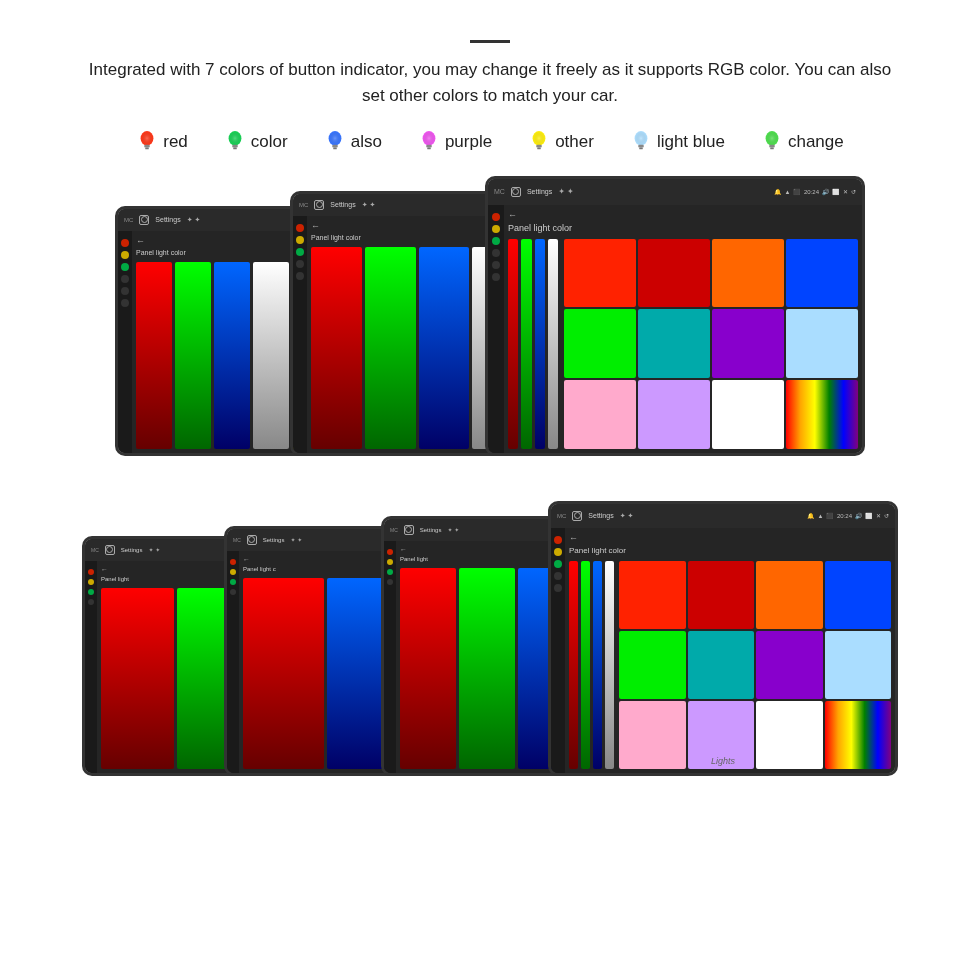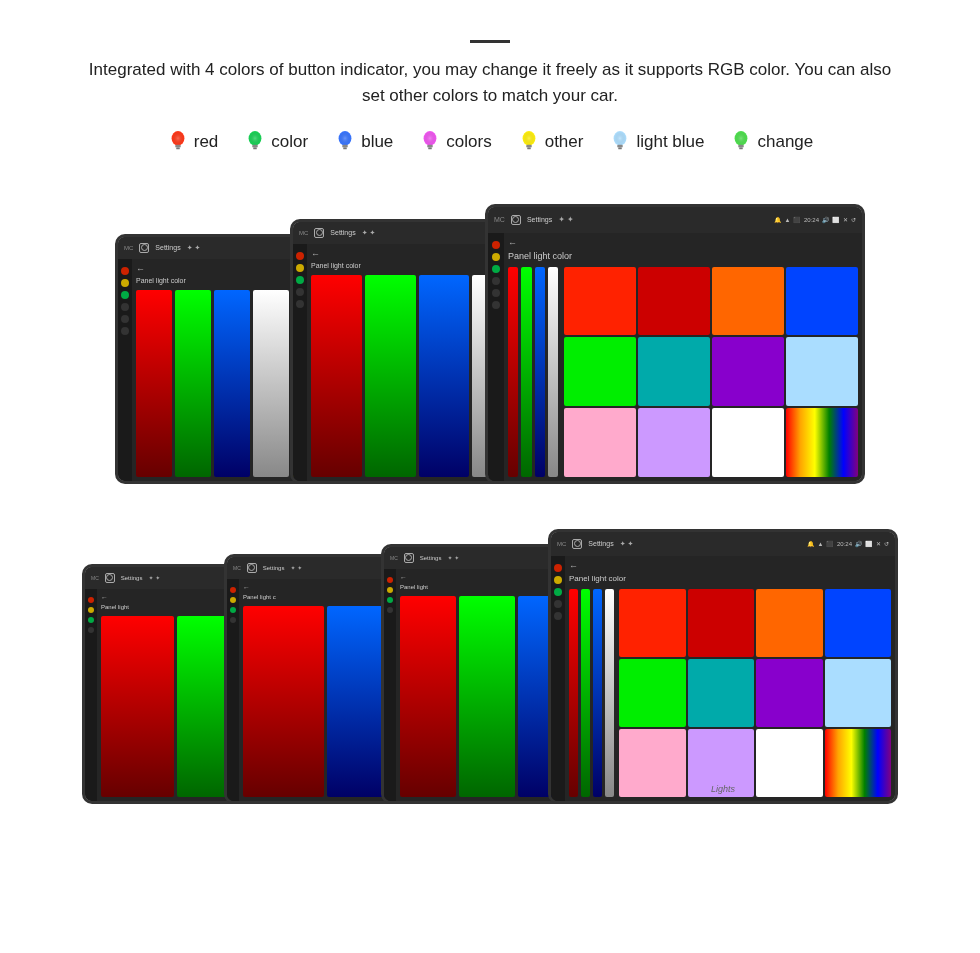--- a/index.html
+++ b/index.html
@@ -41,22 +41,21 @@
       line-height: 1.55;
       text-align: center;
       max-width: 820px;
       margin: 0 auto 18px auto;
     }
 
     .color-row {
       display: flex;
       justify-content: center;
       align-items: center;
-      gap: 26px;
-      margin-bottom: 28px;
+      gap: 36px;
       flex-wrap: wrap;
     }
 
     .color-item {
       display: flex;
       align-items: center;
       gap: 5px;
       font-size: 17px;
       font-weight: 500;
       color: #222;
@@ -311,21 +310,21 @@
       z-index: 10;
     }
   </style>
 </head>
 <body>
 
 <div class="page-container">
 
   <div class="title-section">
     <div class="title-divider"></div>
-    <p class="description">Integrated with 4 colors of button indicator, you may change it freely as it supports RGB color. You can also set other colors to match your car.</p>
+    <p class="description">Integrated with 7 colors of button indicator, you may change it freely as it supports RGB color. You can also set other colors to match your car.</p>
   </div>
 
   <div class="color-row">
 
     <div class="color-item">
       <svg class="bulb-icon" viewBox="0 0 24 30">
         <ellipse cx="12" cy="11" rx="7" ry="8" fill="#ff2200" opacity="0.9"></ellipse>
         <rect x="9" y="18" width="6" height="3" rx="1" fill="#888"></rect>
         <rect x="10" y="21" width="4" height="2" rx="1" fill="#777"></rect>
         <ellipse cx="12" cy="11" rx="7" ry="8" fill="url(#rg)" opacity="0.4"></ellipse>
@@ -361,37 +360,37 @@
         <rect x="9" y="18" width="6" height="3" rx="1" fill="#888"></rect>
         <rect x="10" y="21" width="4" height="2" rx="1" fill="#777"></rect>
         <ellipse cx="12" cy="11" rx="7" ry="8" fill="url(#bg)" opacity="0.4"></ellipse>
         <defs>
             <radialGradient id="bg">
               <stop offset="0%" stop-color="white" stop-opacity="0.6"></stop>
               <stop offset="100%" stop-color="transparent"></stop>
             </radialGradient>
           </defs>
       </svg>
-      <span>blue</span>
+      <span>also</span>
     </div>
 
     <div class="color-item">
       <svg class="bulb-icon" viewBox="0 0 24 30">
         <ellipse cx="12" cy="11" rx="7" ry="8" fill="#ee44ee" opacity="0.9"></ellipse>
         <rect x="9" y="18" width="6" height="3" rx="1" fill="#888"></rect>
         <rect x="10" y="21" width="4" height="2" rx="1" fill="#777"></rect>
         <ellipse cx="12" cy="11" rx="7" ry="8" fill="url(#pg)" opacity="0.4"></ellipse>
         <defs>
             <radialGradient id="pg">
               <stop offset="0%" stop-color="white" stop-opacity="0.6"></stop>
               <stop offset="100%" stop-color="transparent"></stop>
             </radialGradient>
           </defs>
       </svg>
-      <span>colors</span>
+      <span>purple</span>
     </div>
 
     <div class="color-item">
       <svg class="bulb-icon" viewBox="0 0 24 30">
         <ellipse cx="12" cy="11" rx="7" ry="8" fill="#ffee00" opacity="0.95"></ellipse>
         <rect x="9" y="18" width="6" height="3" rx="1" fill="#888"></rect>
         <rect x="10" y="21" width="4" height="2" rx="1" fill="#777"></rect>
         <ellipse cx="12" cy="11" rx="7" ry="8" fill="url(#yg)" opacity="0.4"></ellipse>
         <defs>
             <radialGradient id="yg">

